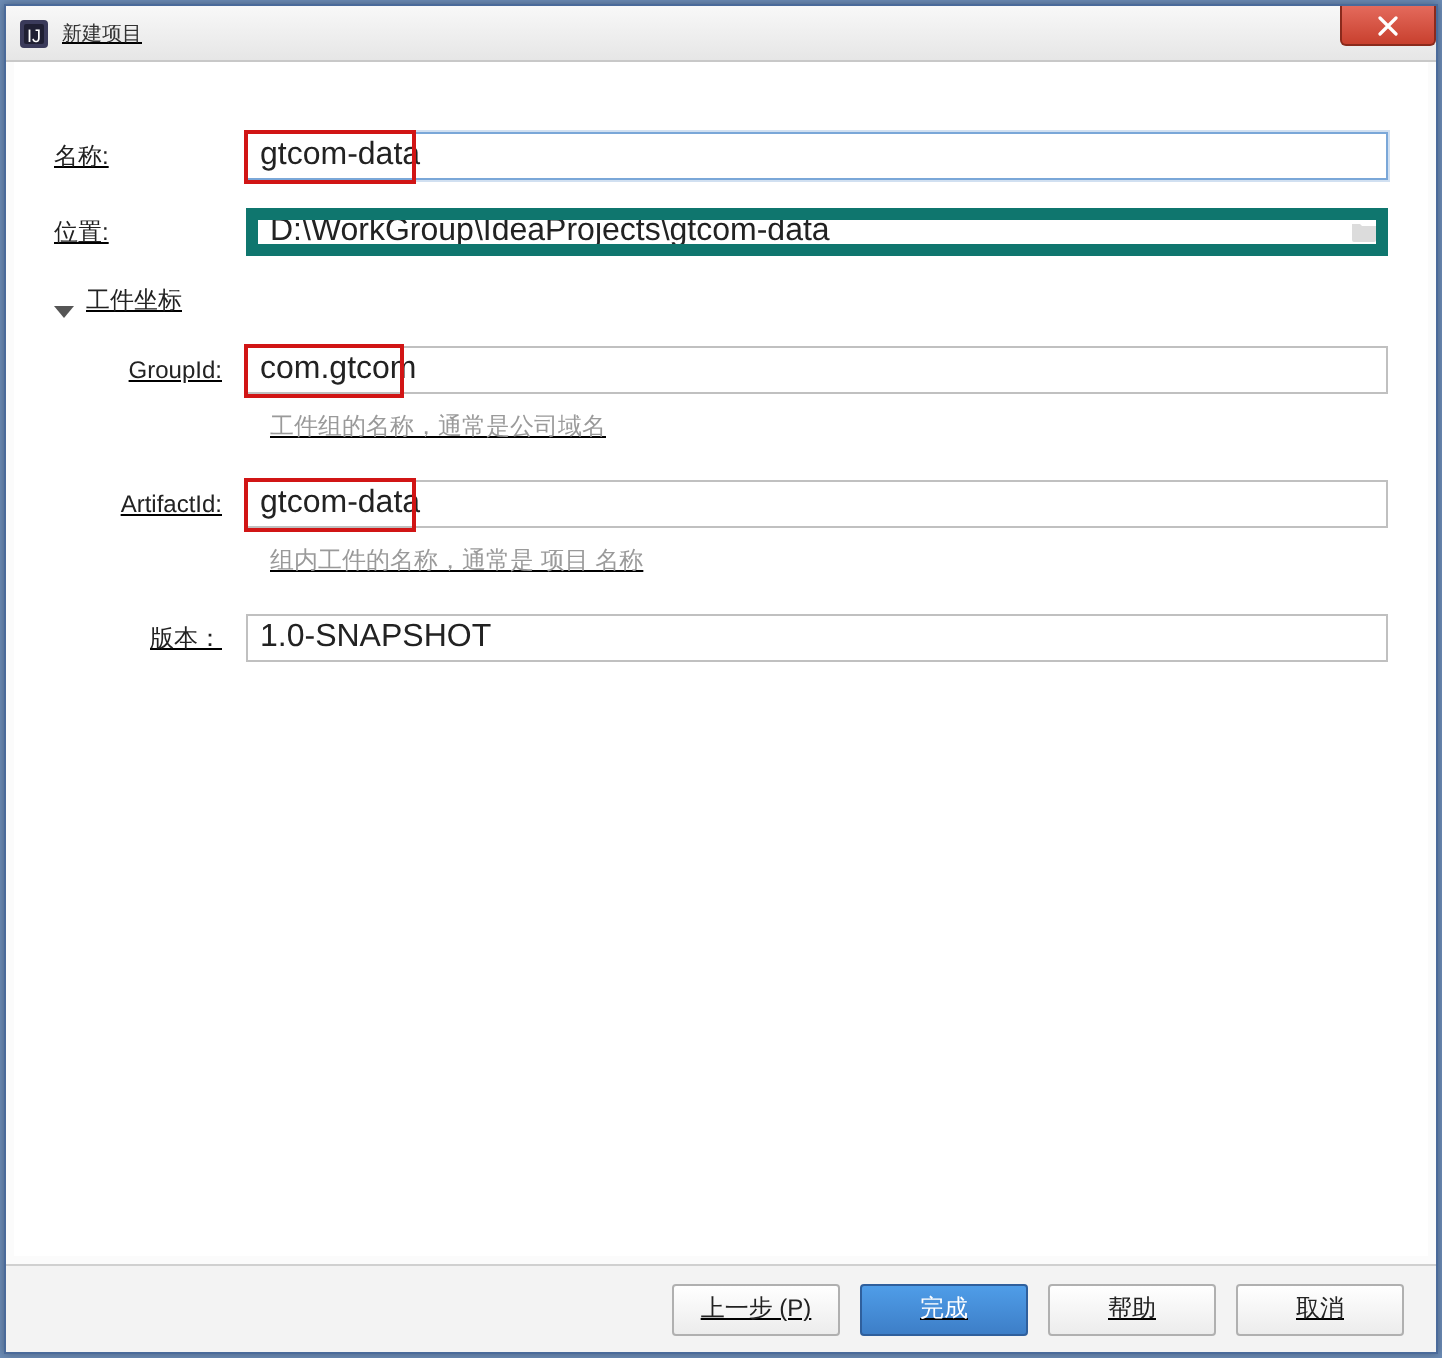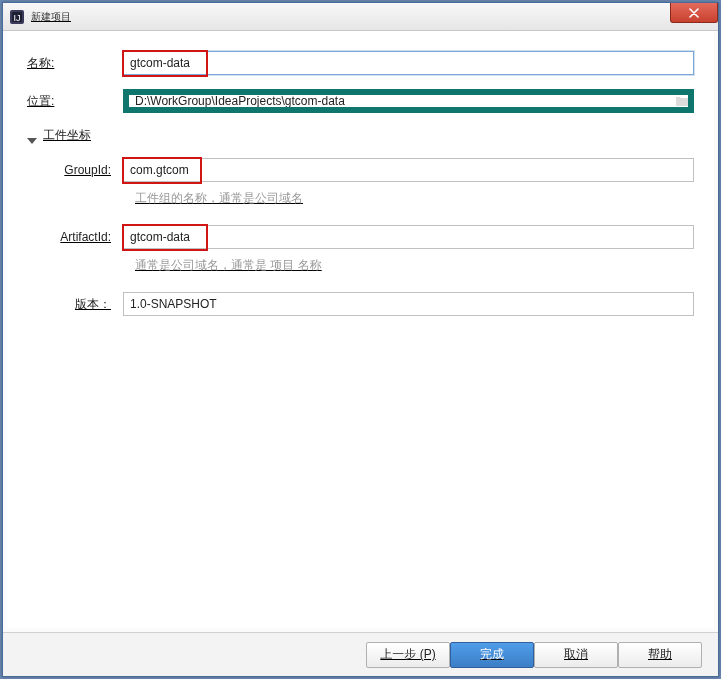--- a/index.html
+++ b/index.html
@@ -48,21 +48,21 @@
     border-bottom-right-radius: 3px;
     display: flex;
     align-items: center;
     justify-content: center;
     cursor: pointer;
   }
   .close-btn svg { display:block; }
 
   .content {
     flex: 1;
-    padding: 20px 20px 10px 20px;
+    padding: 35px 20px 10px 20px;
     background: #fff;
     border: 4px solid #fbfbfb;
     border-top: none;
     overflow: auto;
   }
 
   .form-row {
     display: flex;
     align-items: center;
     margin-bottom: 14px;
@@ -74,21 +74,21 @@
     padding-right: 12px;
   }
   .form-row .field {
     flex: 1;
     position: relative;
   }
   input.text {
     width: 100%;
     height: 24px;
     padding: 2px 6px;
-    font-size: 12px;
+    font-size: 16px;
     font-family: inherit;
     border: 1px solid #c0c0c0;
     background: #fff;
     color: #222;
   }
   input.text.focused {
     border: 1px solid #7aa7d8;
     box-shadow: 0 0 0 1px rgba(122,167,216,0.35);
   }
   input.text.pinkish {
@@ -139,20 +139,21 @@
   .sub-rows .hint { margin-left: 88px; }
 
   .footer {
     border-top: 1px solid #d0d0d0;
     background: #f3f3f3;
     height: 44px;
     display: flex;
     align-items: center;
     justify-content: flex-end;
     padding-right: 16px;
+    gap: 10px;
   }
   .btn {
     min-width: 84px;
     height: 26px;
     border: 1px solid #b0b0b0;
     background: linear-gradient(to bottom, #ffffff, #ececec);
     font-size: 12px;
     font-family: inherit;
     color: #222;
     cursor: pointer;
@@ -223,33 +224,33 @@
       </div>
       <div class="hint">工件组的名称，通常是公司域名</div>
 
       <div class="form-row">
         <div class="lbl">ArtifactId:</div>
         <div class="field">
           <input class="text" value="gtcom-data" style="">
           <div class="highlight-box hl-artifact"></div>
         </div>
       </div>
-      <div class="hint">通常是公司域名，通常是 项目 名称</div>
+      <div class="hint">组内工件的名称，通常是 项目 名称</div>
 
       <div class="form-row">
         <div class="lbl">版本：</div>
         <div class="field">
           <input class="text" value="1.0-SNAPSHOT" style="">
         </div>
       </div>
 
     </div>
 
   </div>
 
   <div class="footer">
     <button class="btn">上一步 (P)</button>
     <button class="btn primary">完成</button>
+    <button class="btn">帮助</button>
     <button class="btn">取消</button>
-    <button class="btn">帮助</button>
   </div>
 
 </div>
 
 </body></html>

